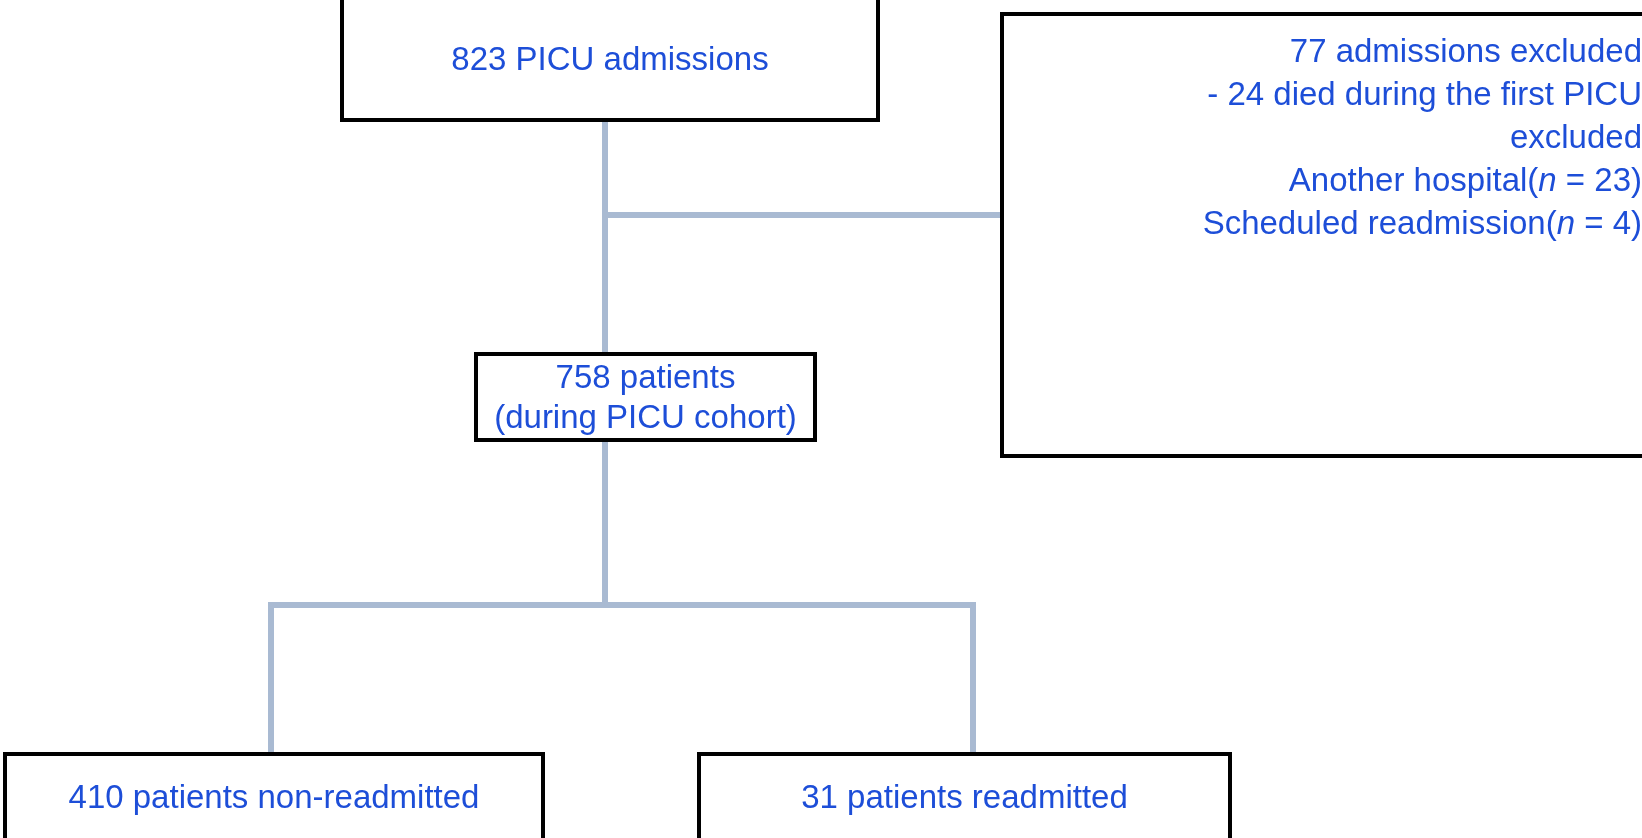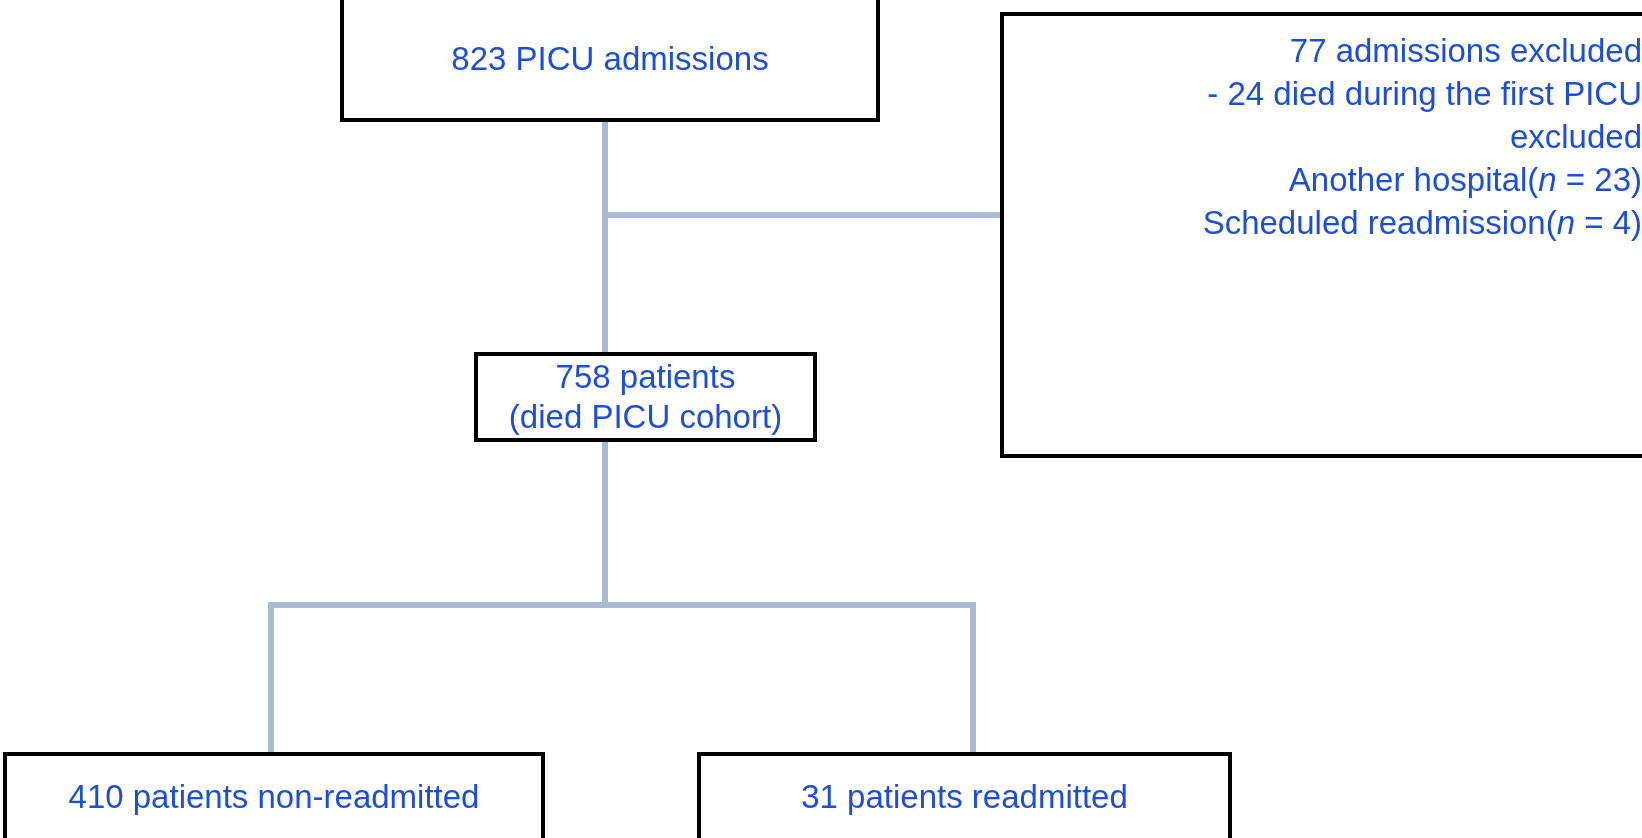--- a/index.html
+++ b/index.html
@@ -111,21 +111,21 @@
       <div class="line"><span>Another hospital</span><span>(</span><span class="ital">n</span><span> = 23)</span></div>
 
 
       <div class="line"><span>Scheduled readmission</span><span>(</span><span class="ital">n</span><span> = 4)</span></div>
     </div>
   </div>
 
   <div class="node node-cohort">
     <span class="stack">
       <span class="line">758 patients</span>
-      <span class="line">(died PICU cohort)</span>
+      <span class="line">(during PICU cohort)</span>
     </span>
   </div>
 
   <div class="node node-nonreadmit">
     <span>410 patients non-readmitted</span>
   </div>
 
   <div class="node node-readmit">
     <span>31 patients readmitted</span>
   </div>

